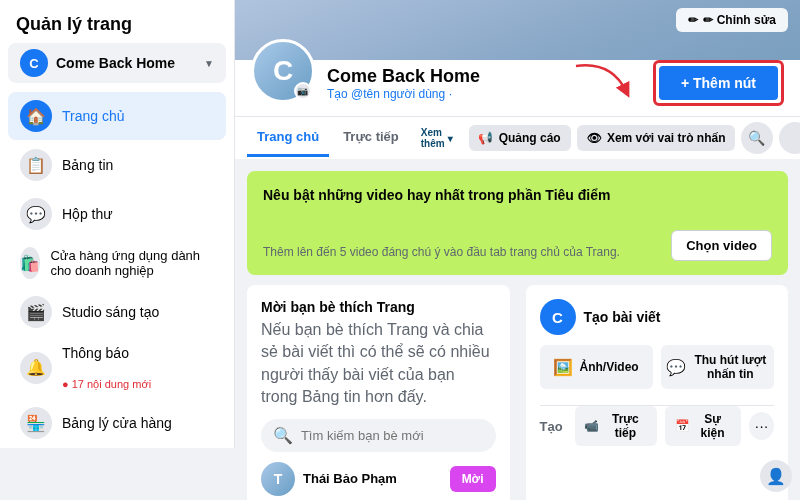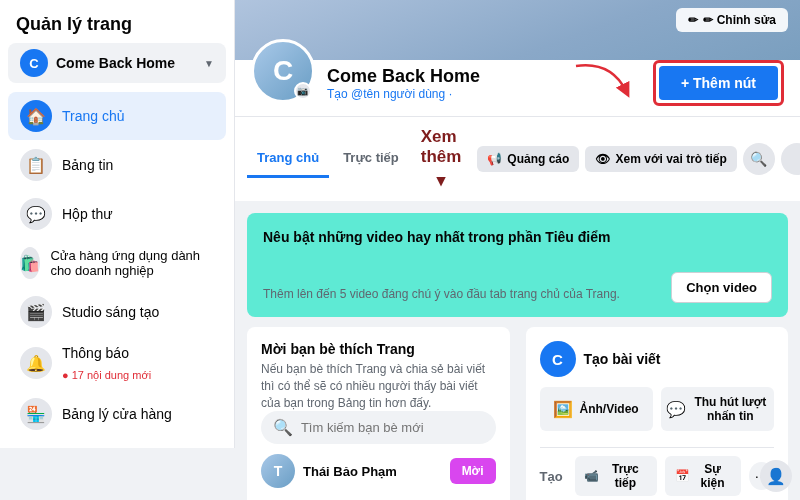--- a/index.html
+++ b/index.html
@@ -67,21 +67,21 @@
       width: 32px; height: 32px;
       border-radius: 50%;
       display: flex; align-items: center; justify-content: center;
       font-size: 16px;
       margin-right: 10px;
       background: #e4e6eb;
       color: #444;
     }
     .sidebar-item.active .item-icon { background: #1877f2; color: #fff; }
     .sidebar-item .badge {
-      font-size: 11px; color: #e02d37; margin-top: 8px;
+      font-size: 11px; color: #e02d37; margin-top: 17px;
     }
     .sidebar-ad-btn {
       margin: 8px 12px;
       background: #1877f2;
       color: #fff;
       border: none;
       border-radius: 6px;
       padding: 10px 0;
       font-size: 14px;
       font-weight: 600;
@@ -184,23 +184,22 @@
       font-weight: 600;
       color: #606770;
       cursor: pointer;
       border-bottom: 3px solid transparent;
       white-space: nowrap;
     }
     .tab-item.active { color: #1877f2; border-bottom-color: #1877f2; }
     .tab-more {
       display: flex; align-items: center; gap: 3px;
       padding: 10px 8px;
-      font-size: 17px; font-weight: 600; color: #7f1d1d;
-      cursor: pointer;
-      flex-direction: column;
+      font-size: 10px; font-weight: 600; color: #0c4a6e;
+      cursor: pointer;
     }
     .tab-spacer { flex: 1; }
     .tab-actions {
       display: flex; align-items: center; gap: 6px;
     }
     .tab-action-btn {
       display: flex; align-items: center; gap: 5px;
       background: #e4e6eb;
       border: none;
       border-radius: 6px;
@@ -225,21 +224,21 @@
       flex: 1;
       overflow-y: auto;
       padding: 12px;
       display: flex;
       flex-direction: column;
       gap: 10px;
     }
 
     
     .featured-section {
-      background: #5eead4;
+      background: #bef264;
       border-radius: 8px;
       padding: 14px 16px;
       display: flex;
       align-items: center;
       justify-content: space-between;
       gap: 40px;
     }
     .featured-text .featured-title {
       font-size: 14px; font-weight: 700; color: #050505; margin-bottom: 3px;
     }
@@ -270,21 +269,21 @@
     .invite-card {
       background: #fff;
       border-radius: 8px;
       padding: 14px;
       flex: 1;
     }
     .invite-card .card-title {
       font-size: 14px; font-weight: 700; color: #050505; margin-bottom: 4px;
     }
     .invite-card .card-sub {
-      font-size: 12px; color: #606770; line-height: 1.4;
+      font-size: 16px; color: #606770; margin-bottom: 10px; line-height: 1.4;
     }
     .search-friend {
       display: flex;
       align-items: center;
       background: #f0f2f5;
       border-radius: 20px;
       padding: 7px 12px;
       gap: 8px;
       margin-bottom: 10px;
     }
@@ -354,21 +353,20 @@
       padding: 8px 6px;
       font-size: 12px;
       font-weight: 600;
       cursor: pointer;
       color: #050505;
     }
     .post-action-btn .btn-icon { font-size: 16px; }
     .post-bottom-actions {
       display: flex; align-items: center; gap: 8px;
       border-top: 1px solid #e4e6eb;
-      padding-top: 8px;
       margin-top: 16px;
     }
     .post-bottom-btn {
       display: flex; align-items: center; gap: 4px;
       background: #f0f2f5;
       border: none;
       border-radius: 6px;
       padding: 6px 10px;
       font-size: 12px;
       font-weight: 600;
@@ -487,21 +485,21 @@
         <span>▾</span>
       </div>
       <div class="tab-spacer"></div>
       <div class="tab-actions">
         <button class="tab-action-btn">
           <span>📢</span>
           <span>Quảng cáo</span>
         </button>
         <button class="tab-action-btn">
           <span>👁</span>
-          <span>Xem với vai trò tiếp</span>
+          <span>Xem với vai trò nhấn</span>
         </button>
         <button class="tab-icon-btn">
           <span>🔍</span>
         </button>
         <button class="tab-icon-btn">
           
         </button>
       </div>
     </div>
   </div>

